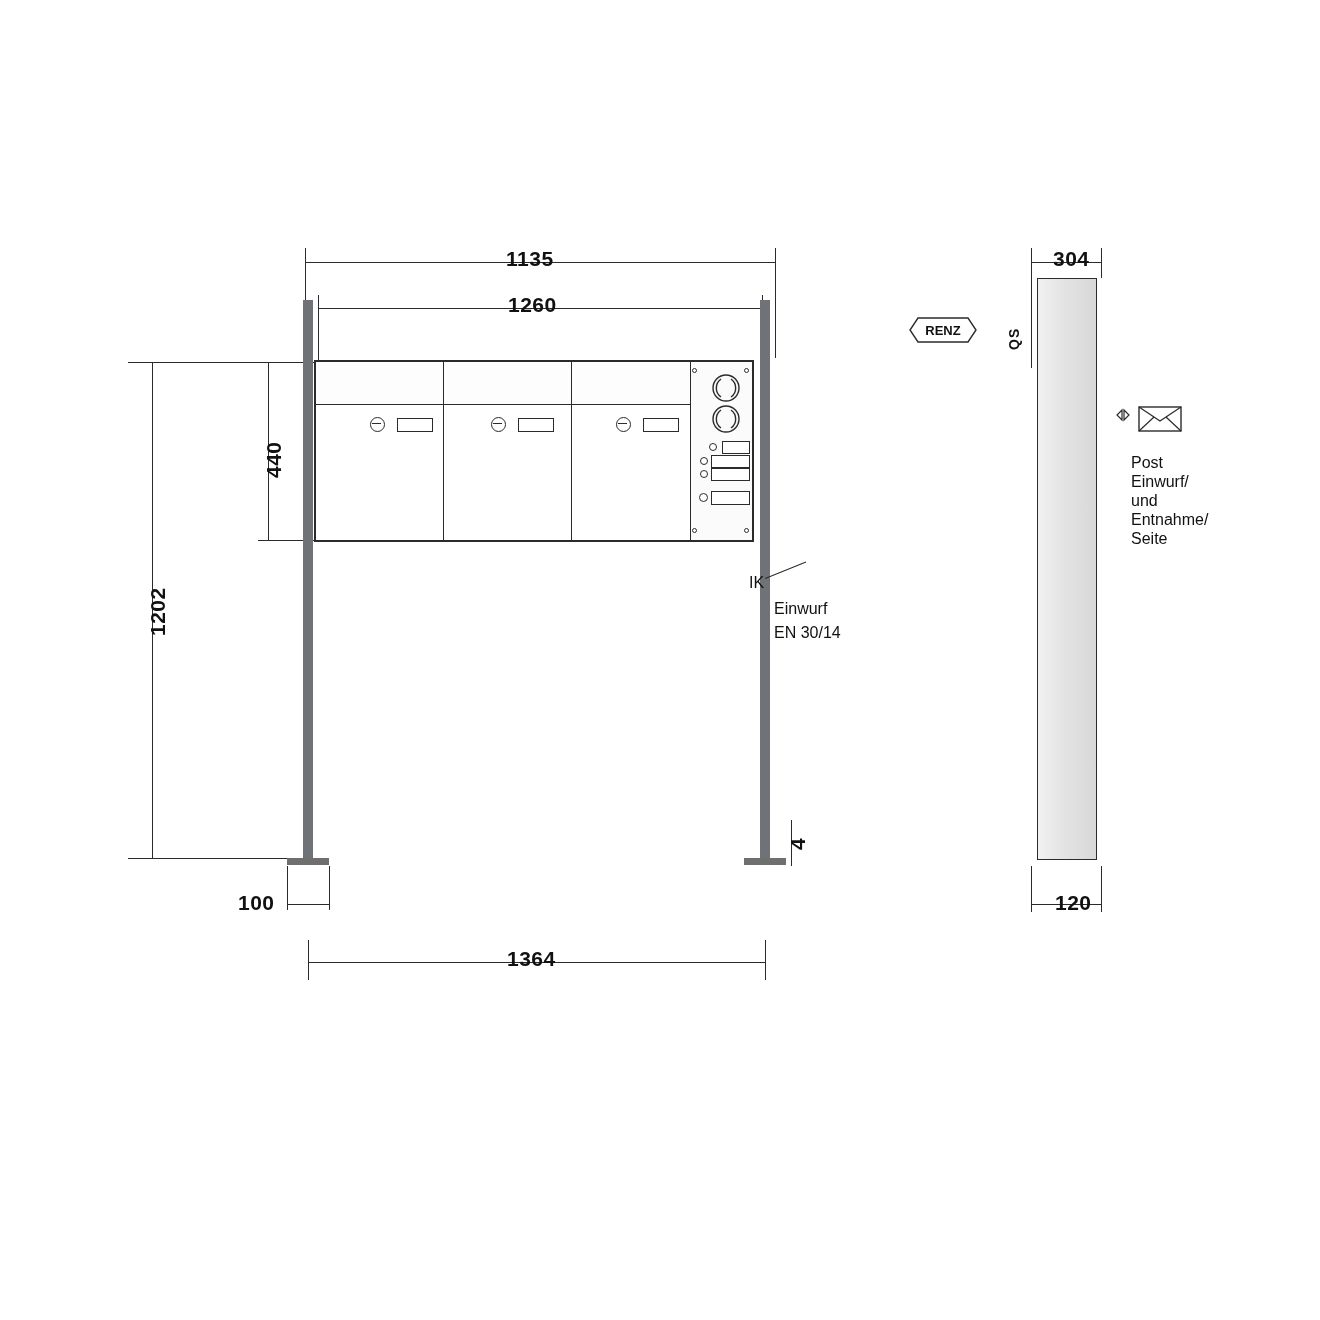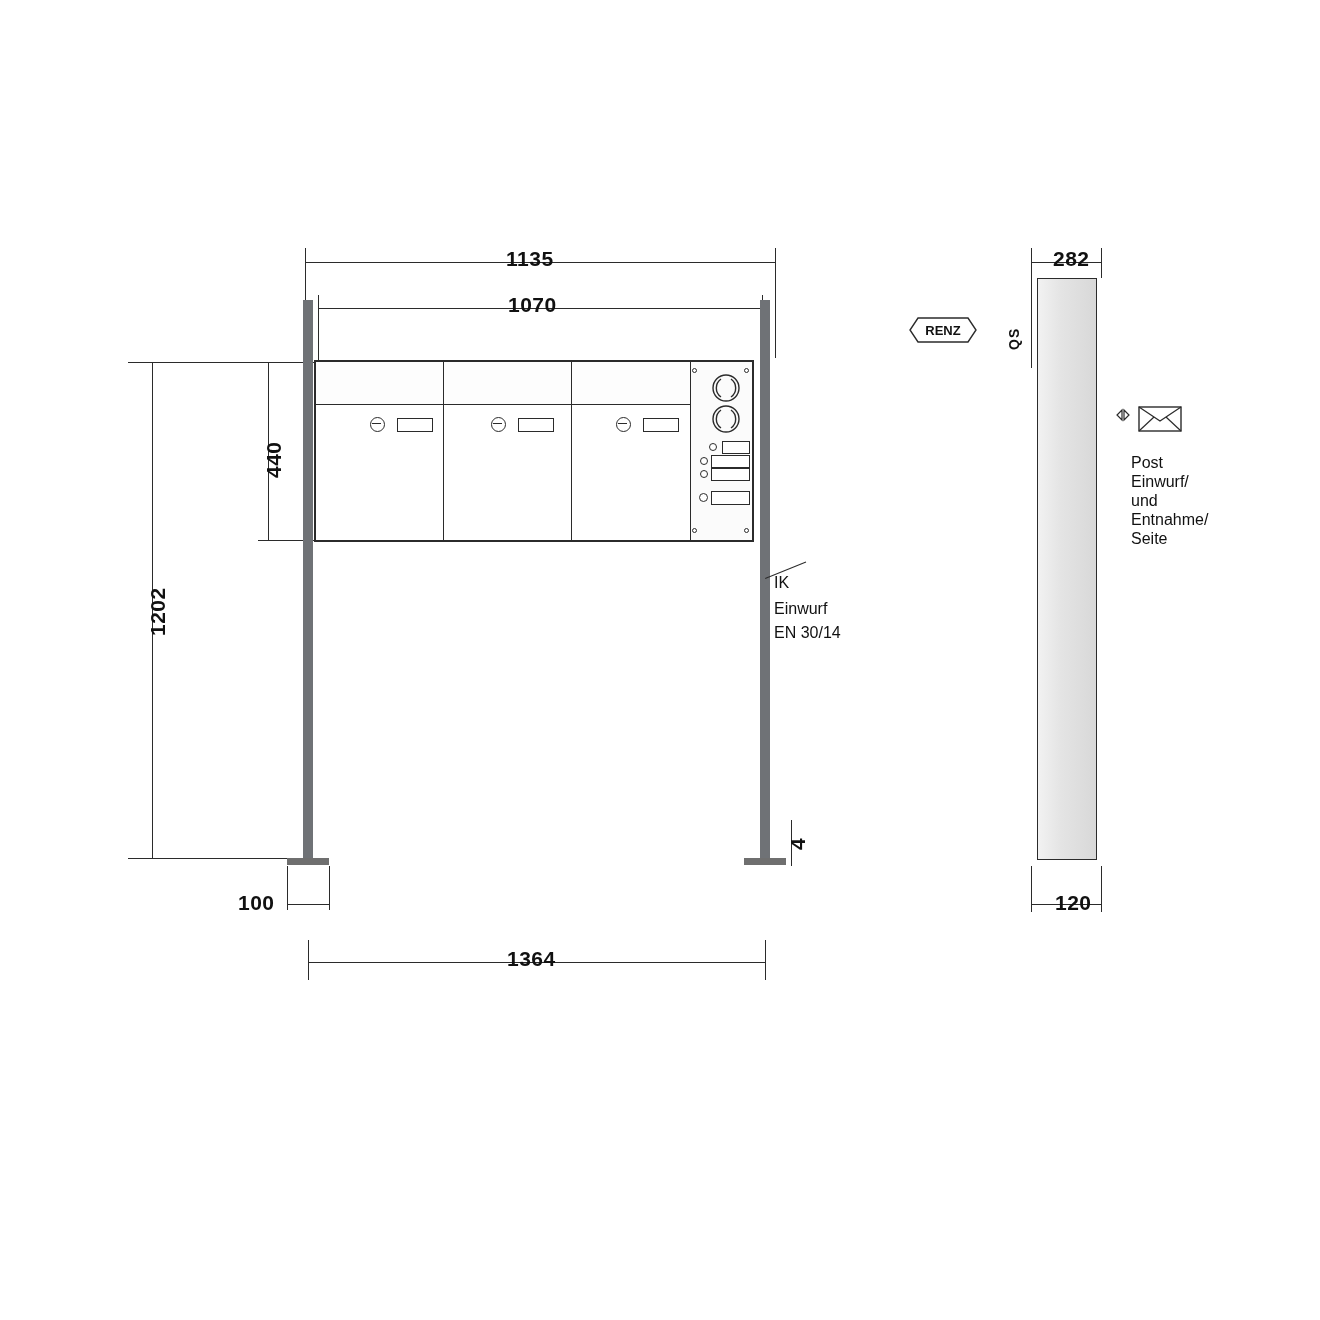--- a/index.html
+++ b/index.html
@@ -32,21 +32,21 @@
 <div id="stage">
 
   <div class="ln hln" style="left:305px;top:262px;width:470px;"></div>
   <div class="ln vln" style="left:305px;top:248px;height:110px;"></div>
   <div class="ln vln" style="left:775px;top:248px;height:110px;"></div>
   <div class="dim bold" style="left:506px;top:247px;">1135</div>
 
   <div class="ln hln" style="left:318px;top:308px;width:444px;"></div>
   <div class="ln vln" style="left:318px;top:295px;height:68px;"></div>
   <div class="ln vln" style="left:762px;top:295px;height:68px;"></div>
-  <div class="dim bold" style="left:508px;top:293px;">1070</div>
+  <div class="dim bold" style="left:508px;top:293px;">1260</div>
 
   <div class="ln vln" style="left:268px;top:362px;height:178px;"></div>
   <div class="ln hln" style="left:258px;top:362px;width:58px;"></div>
   <div class="ln hln" style="left:258px;top:540px;width:58px;"></div>
   <div class="dim bold rot" style="left:262px;top:478px;transform:rotate(-90deg);">440</div>
 
   <div class="ln vln" style="left:152px;top:362px;height:496px;"></div>
   <div class="ln hln" style="left:128px;top:362px;width:180px;"></div>
   <div class="ln hln" style="left:128px;top:858px;width:180px;"></div>
   <div class="dim bold rot" style="left:146px;top:636px;transform:rotate(-90deg);">1202</div>
@@ -103,41 +103,41 @@
   <div class="nameplate" style="left:711px;top:455px;width:37px;height:11px;"></div>
   <div class="dot" style="left:700px;top:457px;width:6px;height:6px;"></div>
 
   <div class="nameplate" style="left:711px;top:468px;width:37px;height:11px;"></div>
   <div class="dot" style="left:700px;top:470px;width:6px;height:6px;"></div>
 
   <div class="nameplate" style="left:711px;top:491px;width:37px;height:12px;"></div>
   <div class="dot" style="left:699px;top:493px;width:7px;height:7px;"></div>
 
   <div class="ln" style="left:765px;top:578px;width:44px;height:1px;transform:rotate(-22deg);transform-origin:0 0;"></div>
-  <div class="note" style="left:774px;top:574px;">IK</div>
+  <div class="note" style="left:749px;top:574px;">IK</div>
   <div class="note" style="left:774px;top:600px;">Einwurf</div>
   <div class="note" style="left:774px;top:624px;">EN 30/14</div>
 
   <div class="ln vln" style="left:791px;top:820px;height:46px;"></div>
   <div class="dim bold rot" style="left:786px;top:850px;transform:rotate(-90deg);">4</div>
 
   <div class="ln hln" style="left:287px;top:904px;width:42px;"></div>
   <div class="ln vln" style="left:287px;top:866px;height:44px;"></div>
   <div class="ln vln" style="left:329px;top:866px;height:44px;"></div>
   <div class="dim bold" style="left:238px;top:891px;">100</div>
 
   <div class="ln hln" style="left:308px;top:962px;width:457px;"></div>
   <div class="ln vln" style="left:308px;top:940px;height:40px;"></div>
   <div class="ln vln" style="left:765px;top:940px;height:40px;"></div>
   <div class="dim bold" style="left:507px;top:947px;">1364</div>
 
   <div class="ln hln" style="left:1031px;top:262px;width:70px;"></div>
   <div class="ln vln" style="left:1031px;top:248px;height:120px;"></div>
   <div class="ln vln" style="left:1101px;top:248px;height:30px;"></div>
-  <div class="dim bold" style="left:1053px;top:247px;">282</div>
+  <div class="dim bold" style="left:1053px;top:247px;">304</div>
 
   <div class="side-body" style="left:1037px;top:278px;width:58px;height:580px;"></div>
 
   <div class="abs" style="left:908px;top:316px;width:70px;height:28px;">
     <svg width="70" height="28" viewBox="0 0 70 28">
       <polygon points="10,2 60,2 68,14 60,26 10,26 2,14" fill="none" stroke="#2b2b2b" stroke-width="1.4"></polygon>
       <text x="35" y="19" font-family="Liberation Sans, sans-serif" font-size="13" font-weight="bold" text-anchor="middle" fill="#111">RENZ</text>
     </svg>
   </div>
   <div class="renz rot" style="left:1006px;top:350px;transform:rotate(-90deg);">QS</div>

